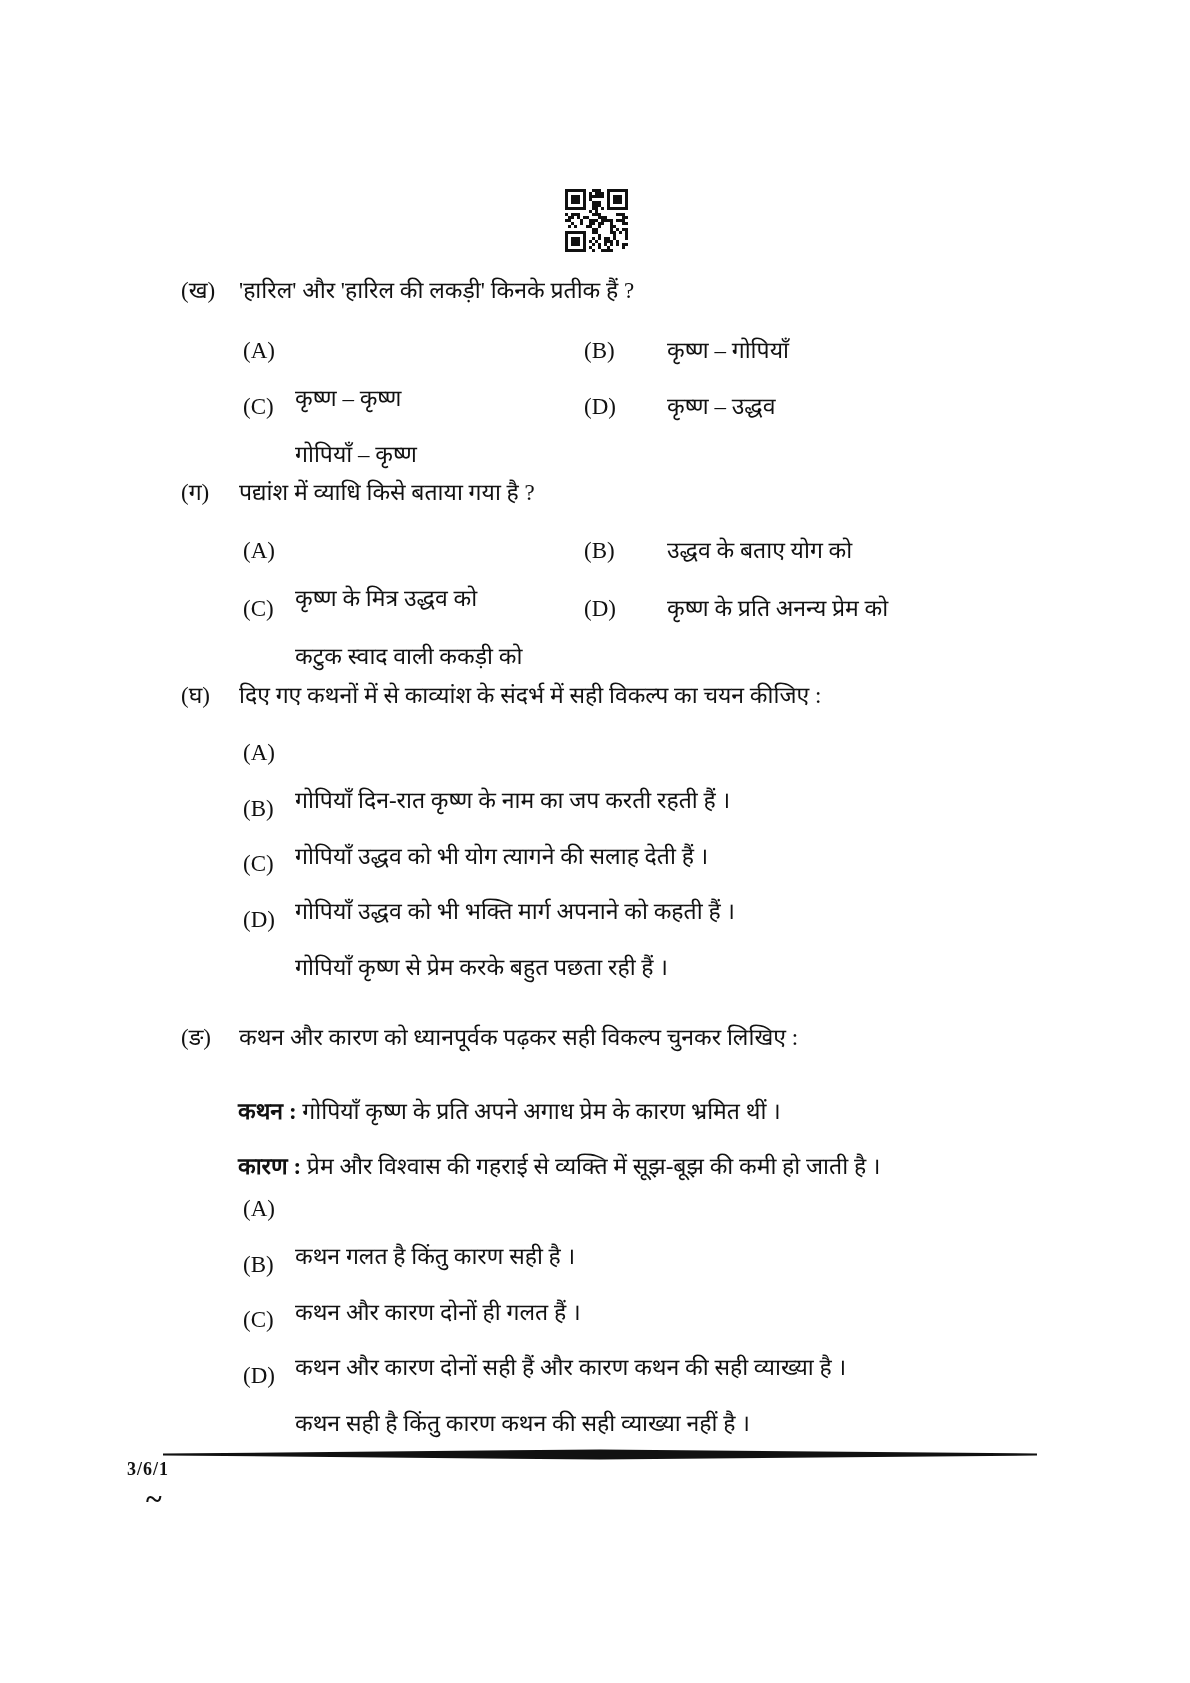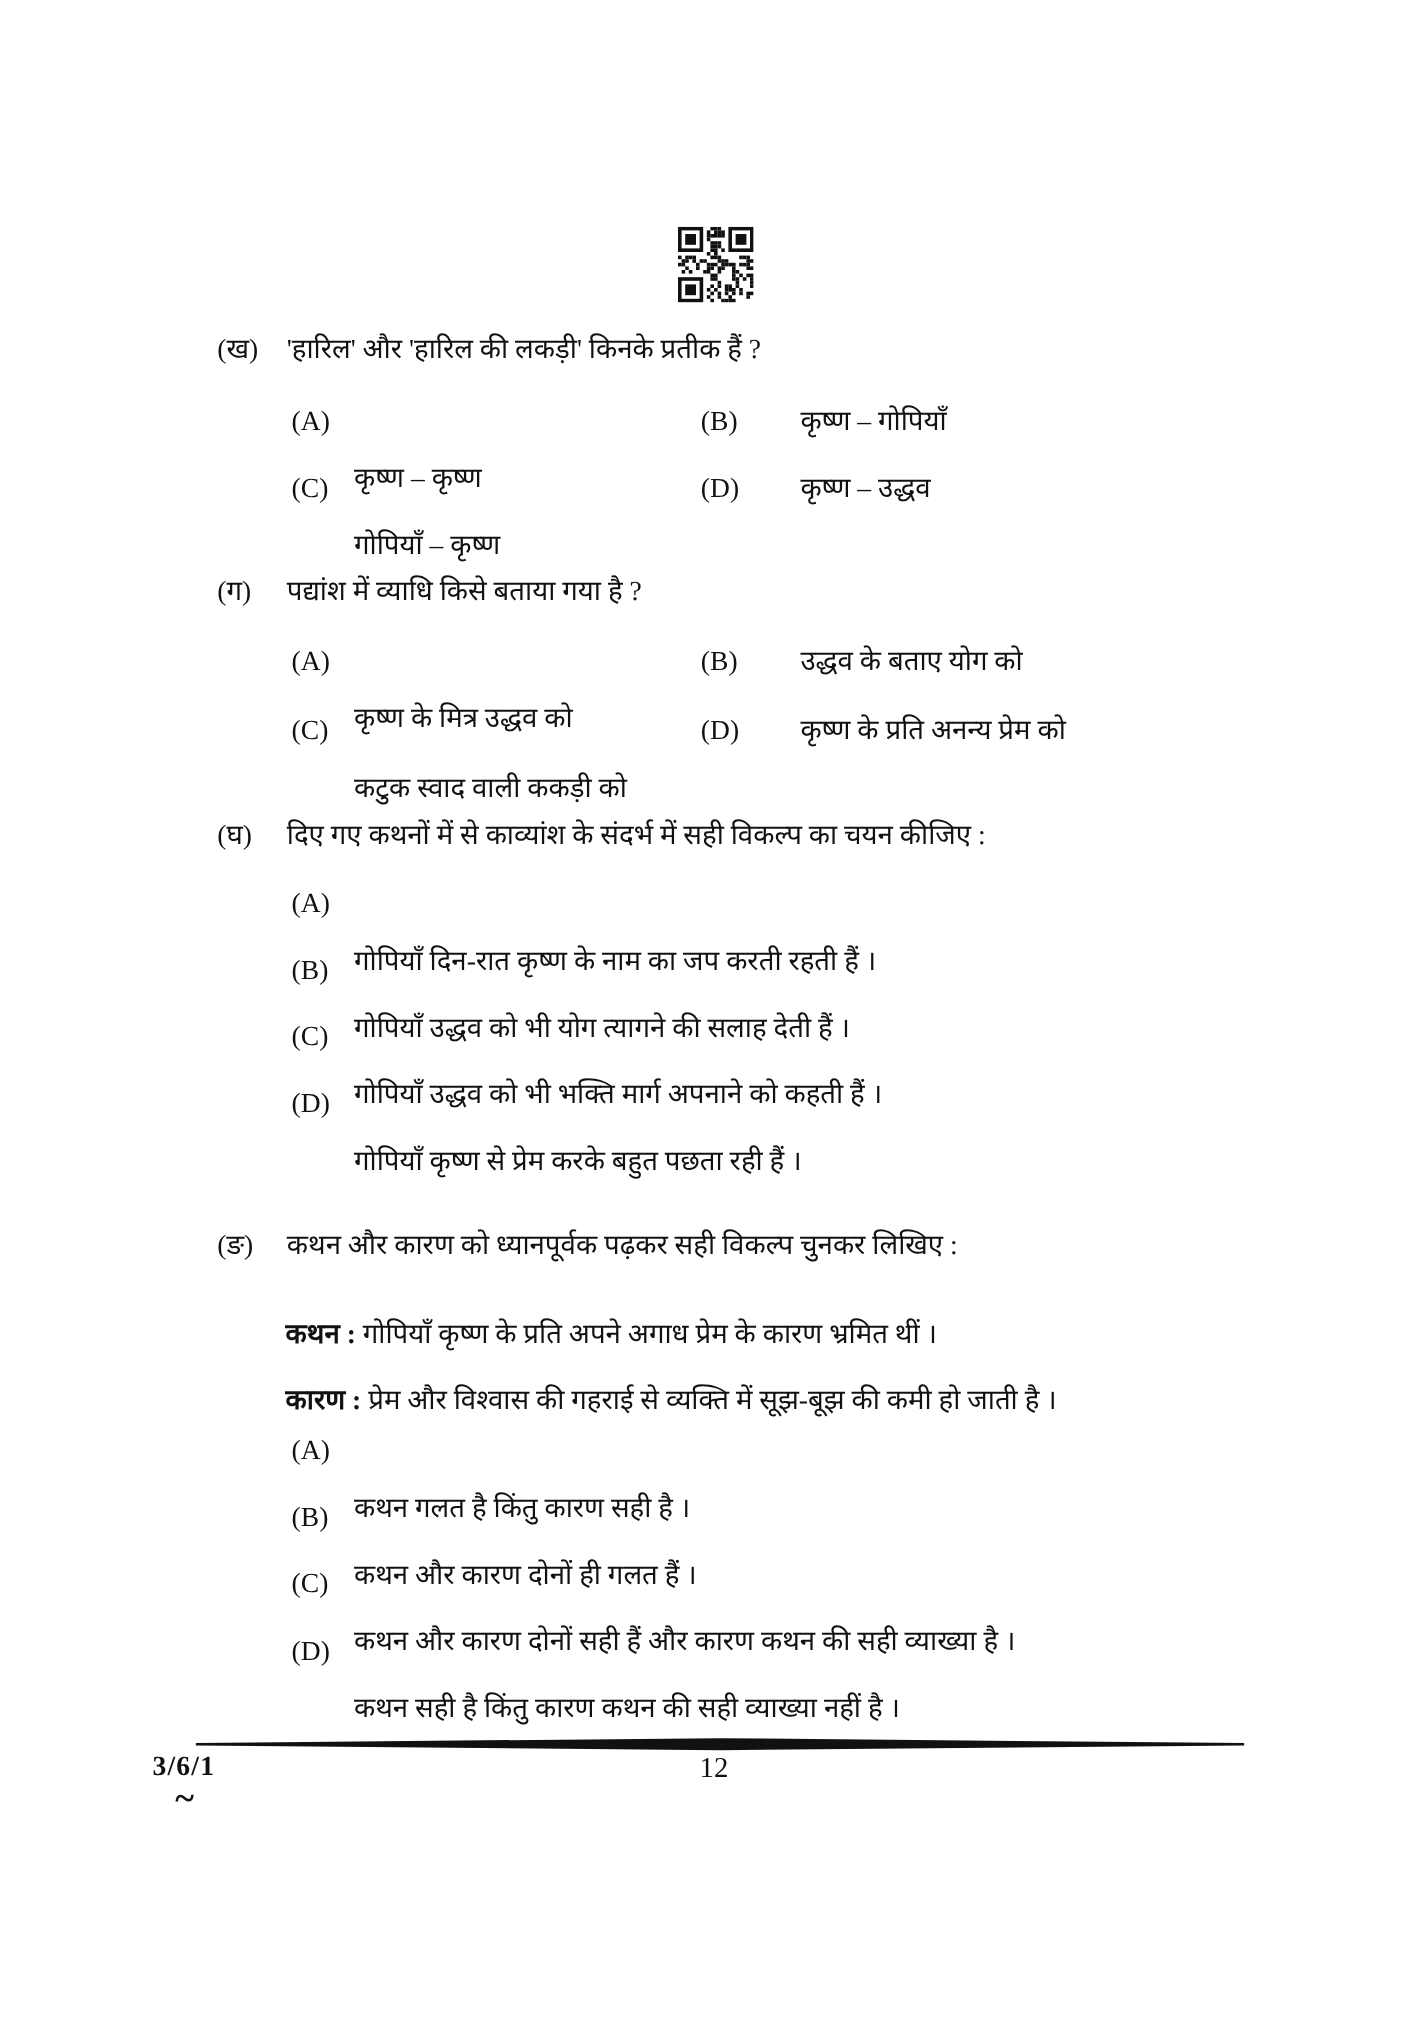--- a/index.html
+++ b/index.html
@@ -18,21 +18,21 @@
   .q-label{position:absolute;left:181px;}
   .q-text{position:absolute;left:239px;}
   .opt-l1{position:absolute;left:243px;}
   .opt-t1{position:absolute;left:295px;margin-top:48px;}
   .opt-l2{position:absolute;left:584px;}
   .opt-t2{position:absolute;left:667px;}
   .stmt{position:absolute;left:238px;margin-top:14px;}
   .stmt b{font-weight:bold;}
   .qr{position:absolute;left:565px;top:189px;width:63px;height:63px;}
   .rule{position:absolute;left:163px;top:1447px;width:874px;height:12px;}
-  .footer-code{position:absolute;left:127px;top:1459px;font-size:23px;font-weight:bold;letter-spacing:1px;}
+  .footer-code{position:absolute;left:127px;top:1459px;font-size:18px;font-weight:bold;letter-spacing:1px;}
   .footer-page{position:absolute;left:0;top:1461px;width:1190px;text-align:center;font-size:24px;}
   .tilde{position:absolute;left:146px;top:1482px;font-size:30px;font-weight:bold;}
 </style>
 </head>
 <body>
 
 <div class="page">
 
   <div class="qr"><svg width="63" height="63" viewBox="0 0 63 63" xmlns="http://www.w3.org/2000/svg">
         <rect x="0" y="0" width="21" height="21" fill="#111"></rect>
@@ -243,16 +243,15 @@
     <span class="opt-l1">(D)</span>
     <span class="opt-t1">कथन सही है किंतु कारण कथन की सही व्याख्या नहीं है ।</span>
   </div>
 
   <div class="rule">
     <svg width="874" height="12" viewBox="0 0 874 12" xmlns="http://www.w3.org/2000/svg">
       <polygon points="0,4.5 437,0.5 874,4.5 874,6.5 437,10.5 0,6.5" fill="#111111"></polygon>
     </svg>
   </div>
   <div class="footer-code">3/6/1</div>
-  <div class="footer-page">12</div>
   <div class="tilde">~</div>
 
 </div>
 
 </body></html>

